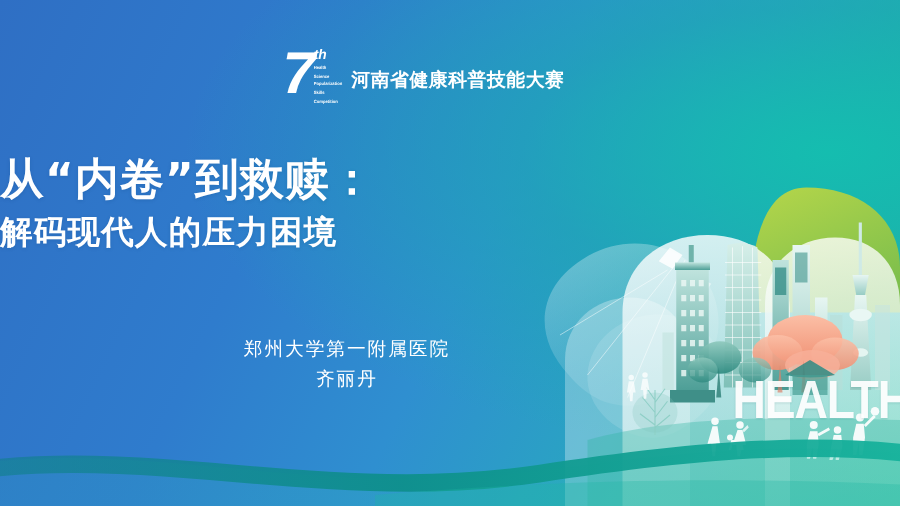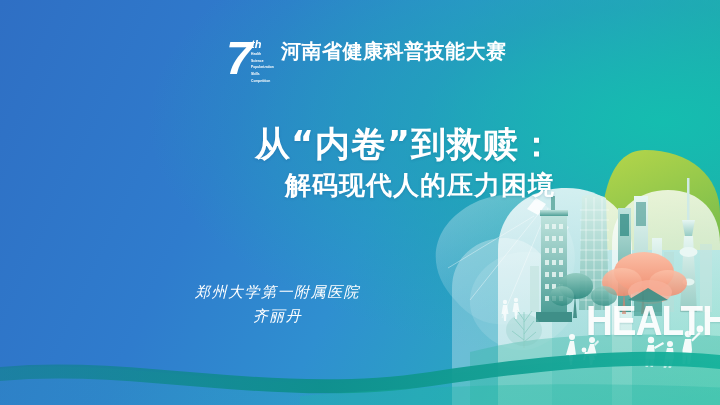--- a/index.html
+++ b/index.html
@@ -46,44 +46,43 @@
     transform:scaleX(0.92); transform-origin:left center;
     white-space:nowrap;
   }
   #logo-cn { padding-top:1px; }
   #logo-cn-1 {
     font-size:17px; font-weight:bold; color:#ffffff;
     letter-spacing:2px; line-height:1.18;
     font-family:"DejaVu Sans", sans-serif;
   }
   #logo-cn-2 {
-    font-size:20px; font-weight:bold; color:#ffffff;
-    letter-spacing:0.5px; line-height:1.22; margin-top:2px;
+    font-size:15px; font-weight:bold; color:#ffffff;
+    letter-spacing:0.5px; line-height:1.22; margin-top:18px;
     font-family:"DejaVu Sans", sans-serif;
   }
 
   
   #title-block {
     position:absolute; left:0; top:122px; width:555px;
-    text-align:right;
+    text-align:left;
   }
   .title-line {
     color:#ffffff; font-weight:bold;
     font-family:"DejaVu Sans", sans-serif;
     line-height:1.30;
     text-shadow:0 1px 3px rgba(10,60,110,0.18);
   }
   #title-line-1 { font-size:35px; letter-spacing:1px; }
   #title-line-2 { font-size:26px; letter-spacing:1px; margin-top:1px;font-family:Liberation Serif, serif; }
 
   
   #presenter-block {
-    position:absolute; left:0; top:281px; width:555px;
+    position:absolute; left:0; top:268px; width:555px;
     text-align:center;
-    font-style:italic;
   }
   .presenter-line {
     color:#ffffff;
     font-family:"DejaVu Sans", sans-serif;
     font-size:15px; line-height:1.55; letter-spacing:1.5px;
   }
   #presenter-name { margin-top:1px; }
 
   
   #health-word {

